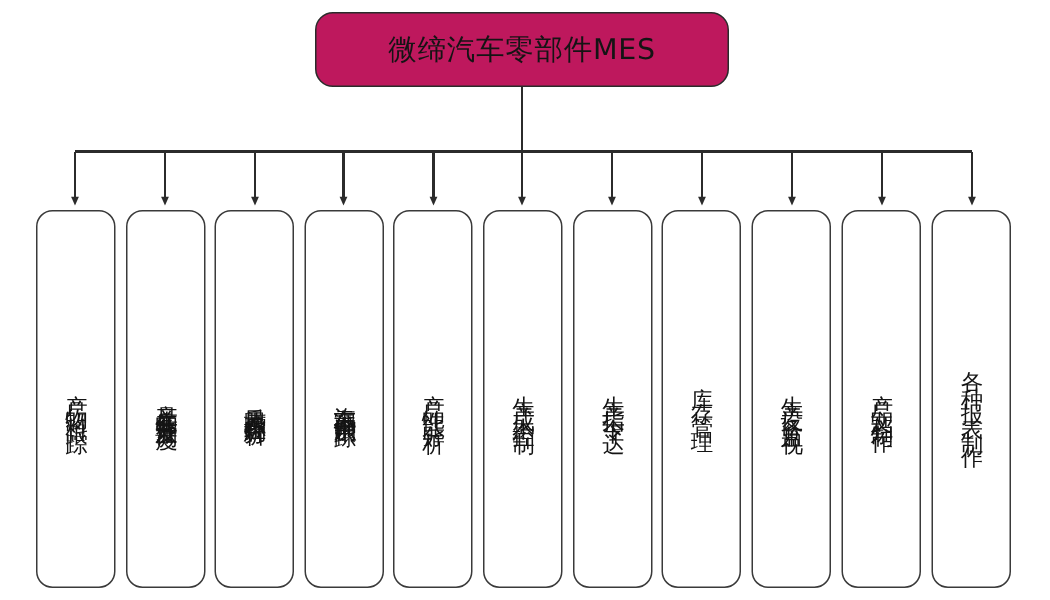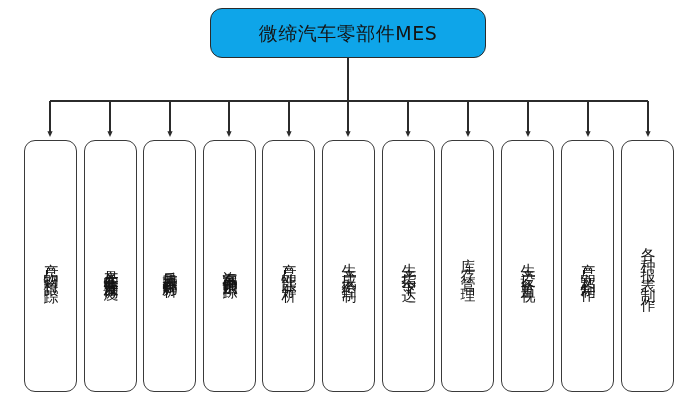--- a/index.html
+++ b/index.html
@@ -37,21 +37,21 @@
   
   .root-node {
     position: absolute;
     left: 210px;
     top: 8px;
     width: 276px;
     height: 50px;
     box-sizing: border-box;
     border: 1.4px solid #2b2b2b;
     border-radius: 12px;
-    background: #0ea5e9;
+    background: #be185d;
     display: flex;
     align-items: center;
     justify-content: center;
   }
   .root-label {
     font-size: 19px;
     line-height: 1;
     letter-spacing: 0.5px;
     white-space: nowrap;
     color: #141414;

